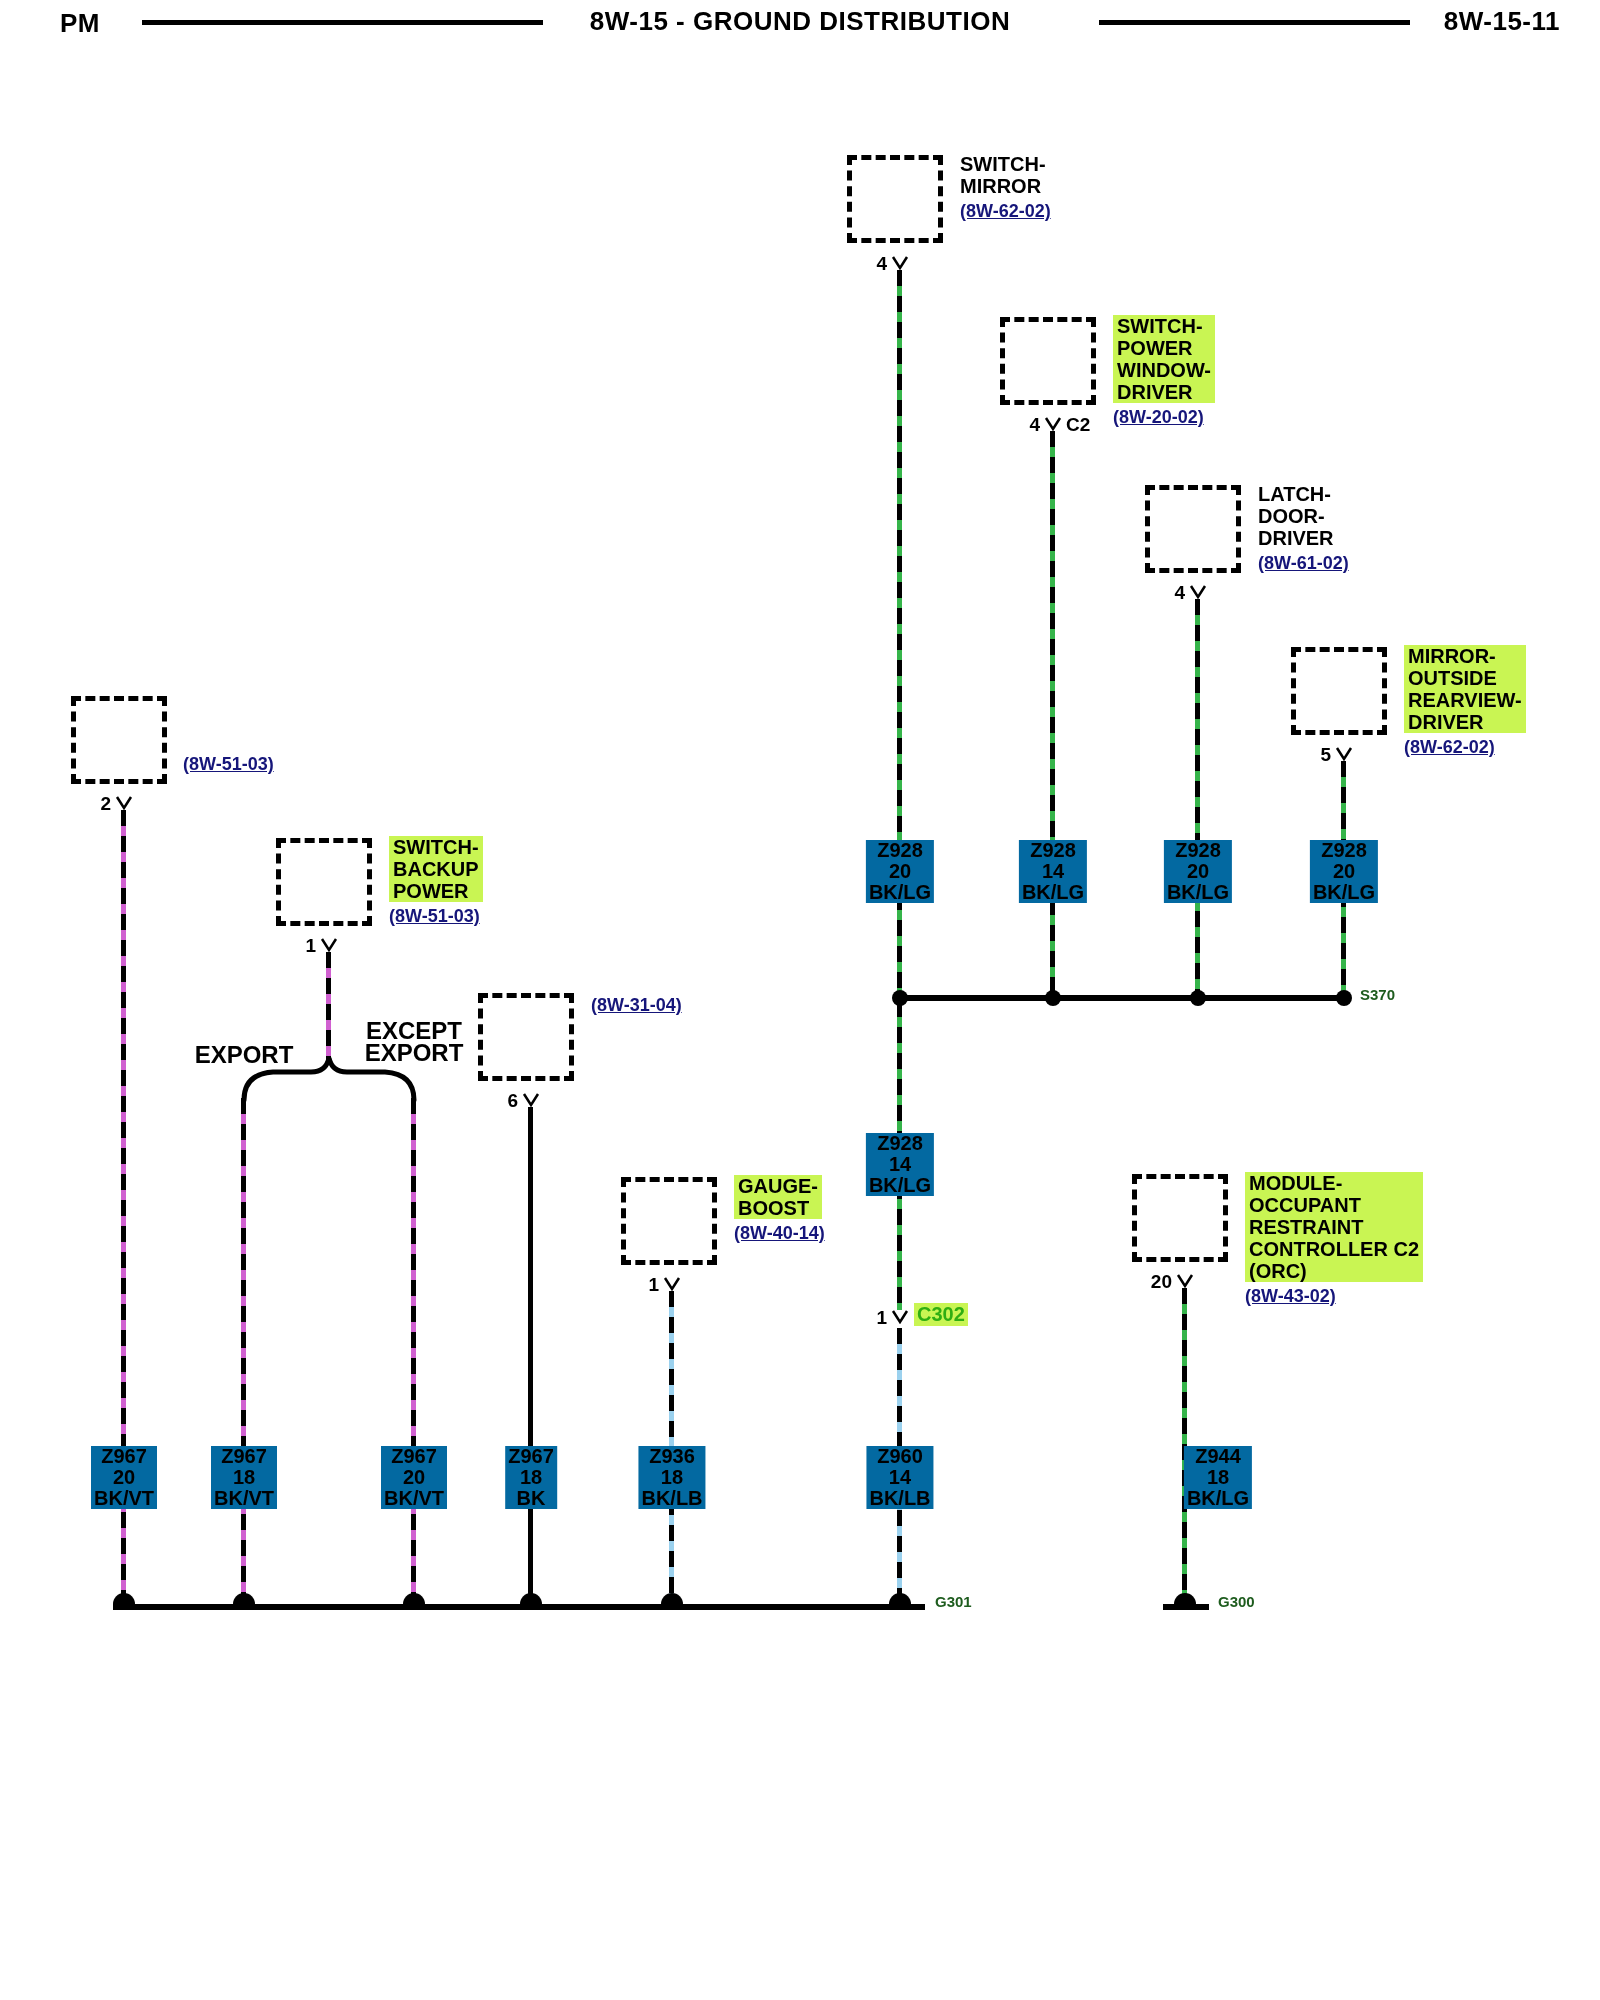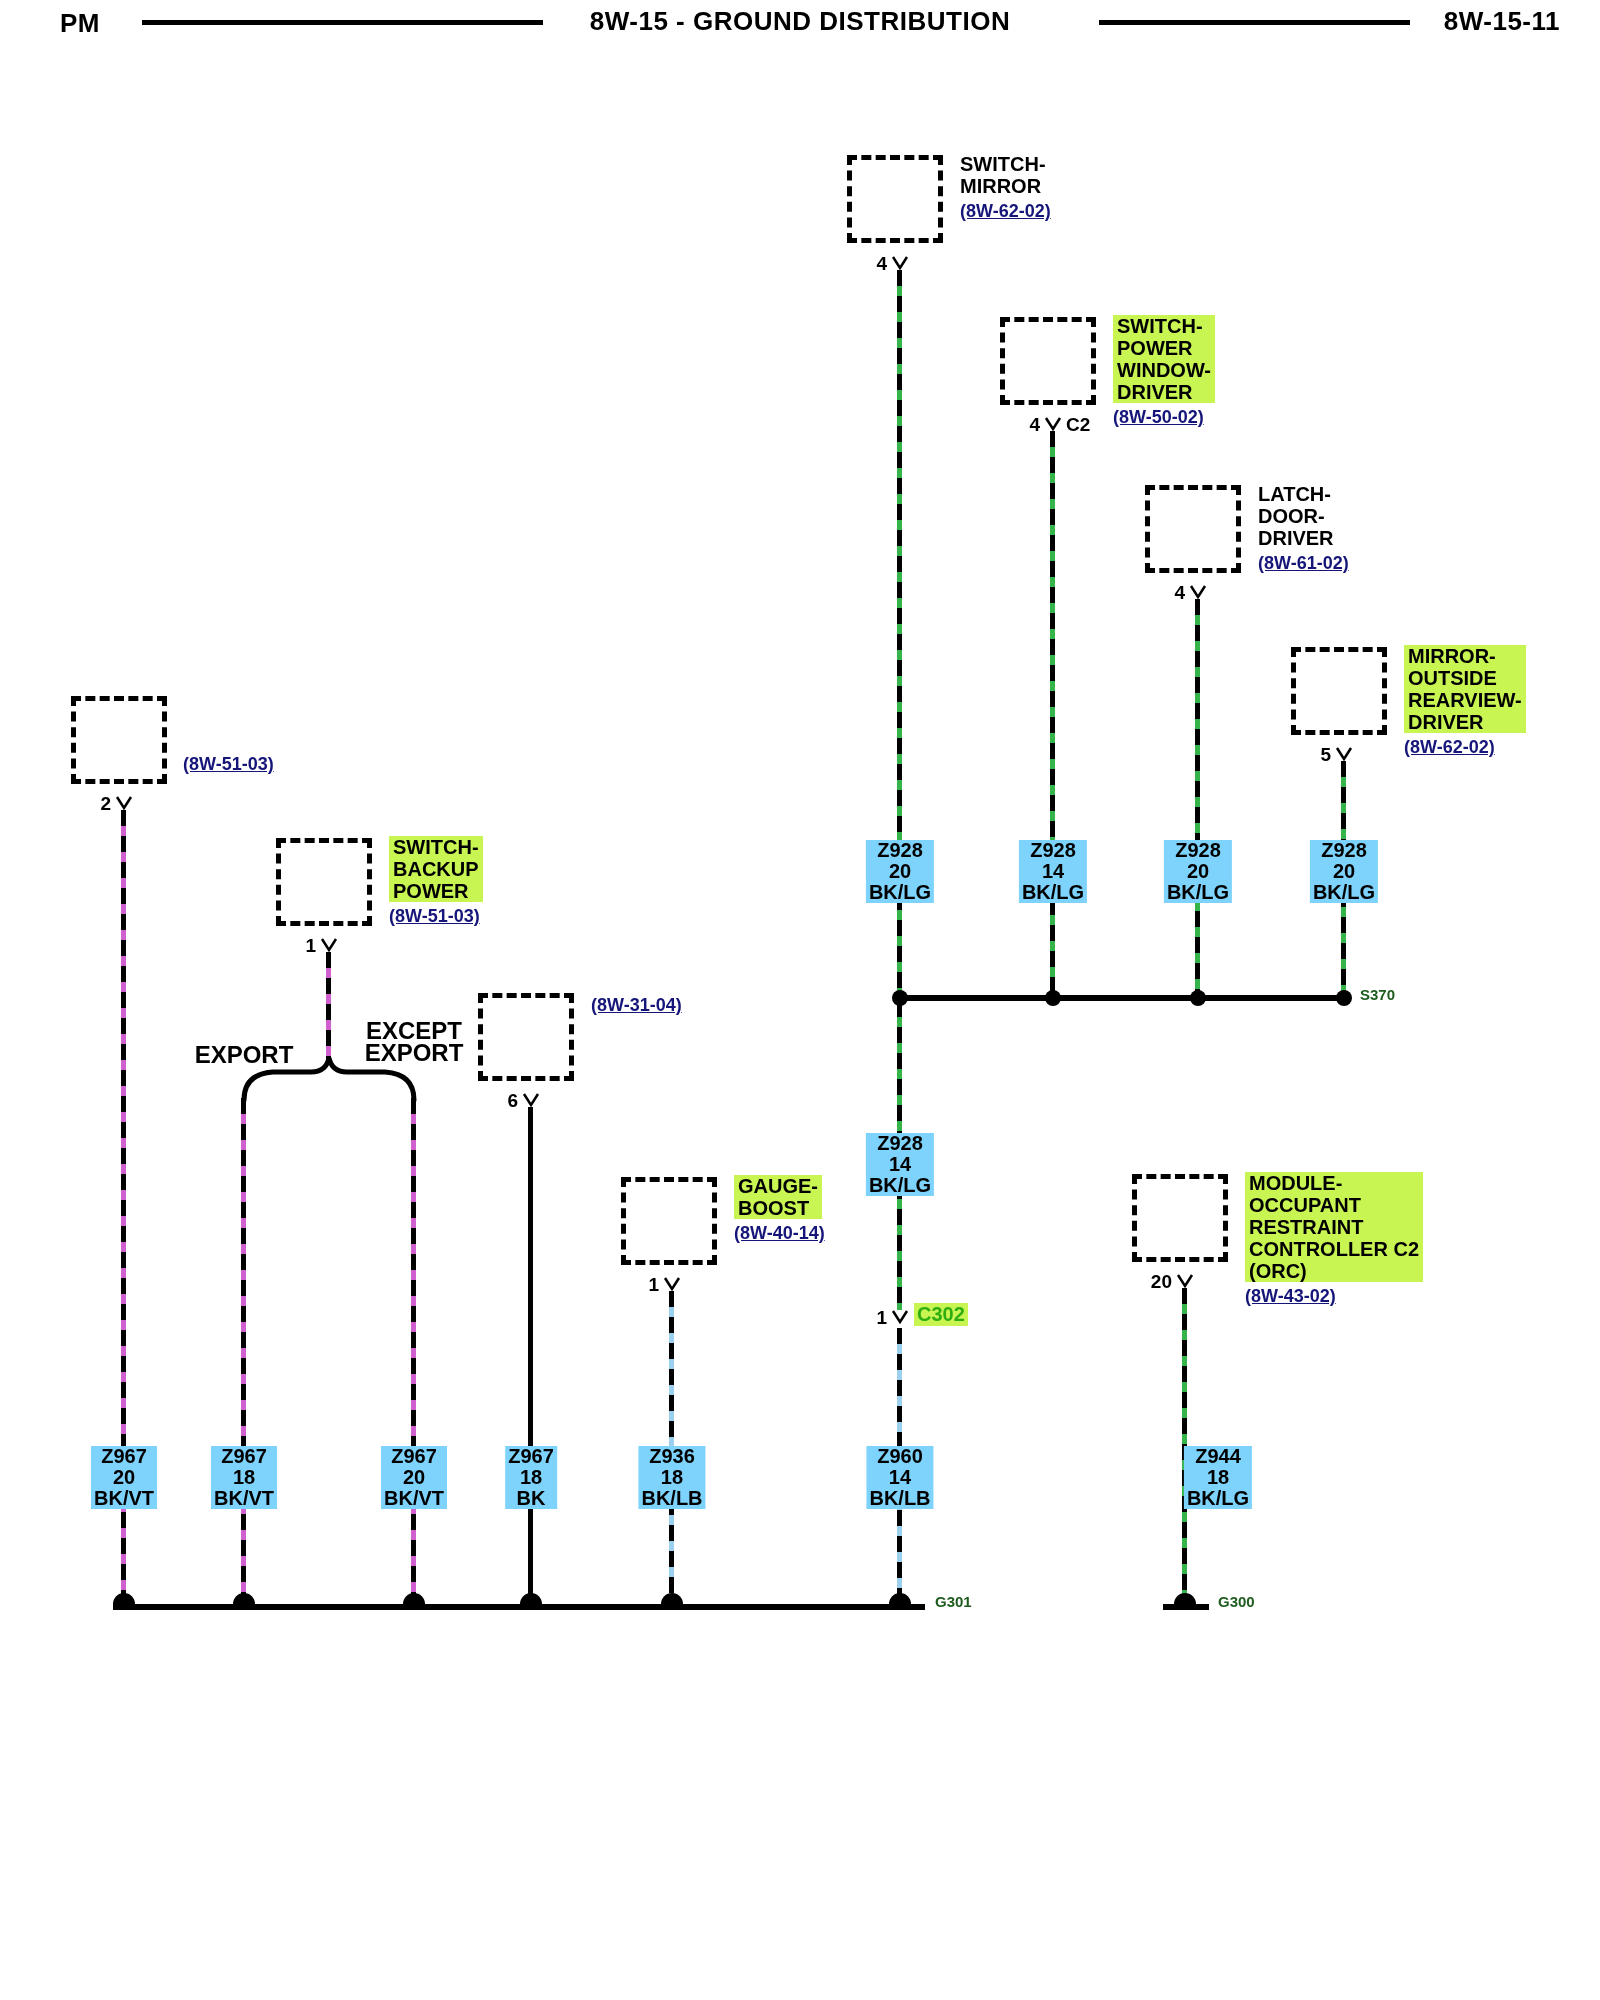--- a/index.html
+++ b/index.html
@@ -27,21 +27,21 @@
   .names { display:inline-block; }
   .names.hl { background:var(--highlight,#c9f553); padding:0 4px; }
   .ref { color:var(--reference-blue,#16167a); text-decoration:underline; font-size:18px; margin-top:3px; font-weight:bold; display:block; }
   .ref-standalone { position:absolute; color:var(--reference-blue,#16167a); text-decoration:underline; font-size:18px; font-weight:bold; white-space:nowrap; }
 
   .pin { position:absolute; font-size:19px; font-weight:bold; transform:translateX(-100%); white-space:nowrap; }
   .pin-right { position:absolute; font-size:19px; font-weight:bold; white-space:nowrap; }
   .chev { position:absolute; }
 
   .wlabel { position:absolute; transform:translateX(-50%); text-align:center; font-size:20px;
-            font-weight:bold; line-height:21px; background:#7dd3fc; padding:0 3px; white-space:nowrap; }
+            font-weight:bold; line-height:21px; background:#0369a1; padding:0 3px; white-space:nowrap; }
 
   .gndlabel { position:absolute; font-size:15px; font-weight:bold; color:var(--splice-green,#1e5c1e); white-space:nowrap; }
   .c302lbl { position:absolute; font-size:20px; font-weight:bold; color:var(--connector-green,#2fae12);
              background:var(--highlight,#c9f553); padding:0 3px; white-space:nowrap; }
   .branch-label { position:absolute; font-size:24px; font-weight:bold; text-align:center; line-height:22px; }
 </style>
 </head>
 <body>
 
 <div class="page">
@@ -70,21 +70,21 @@
     <span class="ref">(8W-62-02)</span>
   </div>
 
   <div class="clabel" style="left:1113px;top:315px">
     <div class="names hl">
       <div>SWITCH-</div>
       <div>POWER</div>
       <div>WINDOW-</div>
       <div>DRIVER</div>
     </div>
-    <span class="ref">(8W-50-02)</span>
+    <span class="ref">(8W-20-02)</span>
   </div>
 
   <div class="clabel" style="left:1258px;top:483px">
     <div class="names">
       <div>LATCH-</div>
       <div>DOOR-</div>
       <div>DRIVER</div>
     </div>
     <span class="ref">(8W-61-02)</span>
   </div>

